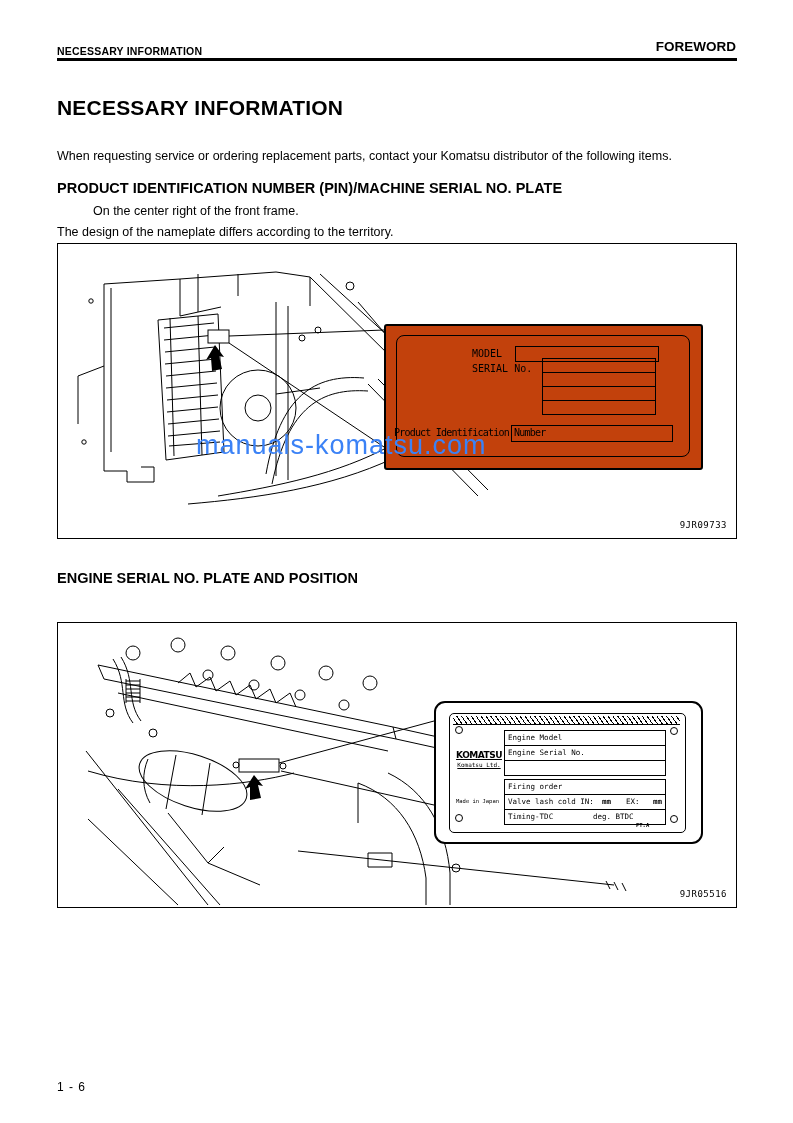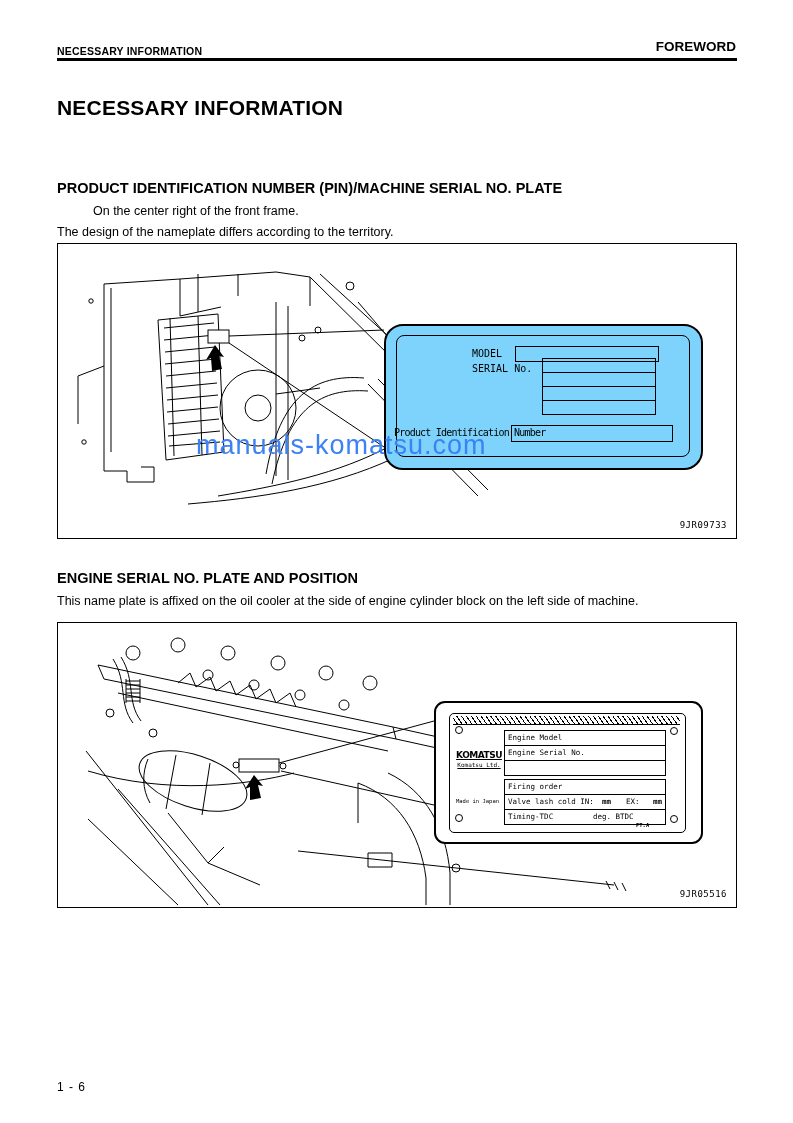--- a/index.html
+++ b/index.html
@@ -24,21 +24,21 @@
 
   .figure{border:1px solid #000;background:#fff;}
   .fig-pin{left:57px;top:243px;width:678px;height:294px;}
   .fig-eng{left:57px;top:622px;width:678px;height:284px;}
   .art{position:absolute;left:0;top:0;z-index:1;}
   .fig-code{position:absolute;right:9px;bottom:8px;z-index:2;
             font-family:"DejaVu Sans Mono",monospace;font-size:9px;letter-spacing:.5px;padding-left:14px;}
 
   
   .plate1{position:absolute;left:326px;top:80px;width:315px;height:142px;z-index:2;
-          border:2px solid #000;border-radius:19px;background:#7dd3fc;}
+          border:2px solid #000;border-radius:3px;background:#c2410c;}
   .plate1-inner{position:absolute;left:10px;top:9px;width:292px;height:120px;
           border:1px solid #000;border-radius:8px;}
   .p1txt{position:absolute;font-family:"DejaVu Sans Mono",monospace;font-size:10px;line-height:12px;}
   .p1-model-label{left:86px;top:22px;}
   .p1-model-box{position:absolute;left:129px;top:20px;width:142px;height:14px;border:1px solid #000;}
   .p1-serial-label{left:86px;top:37px;}
   .p1-serial-stack{position:absolute;left:156px;top:33px;width:114px;}
   .p1-serial-row{height:13px;border:1px solid #000;margin-top:-1px;}
   .p1-pin-label{left:8px;top:101px;font-size:10px;letter-spacing:-.8px;}
   .p1-pin-box{position:absolute;left:125px;top:99px;width:160px;height:15px;border:1px solid #000;}
@@ -77,20 +77,21 @@
 </head>
 <body>
 
 <div class="page">
 
   <div class="abs hdr-left">NECESSARY INFORMATION</div>
   <div class="abs hdr-right">FOREWORD</div>
   <div class="abs hdr-rule"></div>
 
   <div class="abs h1">NECESSARY INFORMATION</div>
+  <div class="abs body-text intro">When requesting service or ordering replacement parts, contact your Komatsu distributor of the following items.</div>
 
   <div class="abs h2 h2-pin">PRODUCT IDENTIFICATION NUMBER (PIN)/MACHINE SERIAL NO. PLATE</div>
   <div class="abs body-text pin-l1">On the center right of the front frame.</div>
   <div class="abs body-text pin-l2">The design of the nameplate differs according to the territory.</div>
 
   <div class="abs figure fig-pin">
     <svg class="art" width="678" height="294" viewBox="0 0 678 294">
       <g stroke="#000" fill="none" stroke-width="1">
 
         <path d="M46,40 L46,212 M53,44 L53,208 M46,40 L122,35"></path>
@@ -145,21 +146,20 @@
       </div>
       <div class="p1txt p1-pin-label">Product Identification Number</div>
       <div class="p1-pin-box"></div>
     </div>
 
     <div class="watermark">manuals-komatsu.com</div>
     <div class="fig-code">9JR09733</div>
   </div>
 
   <div class="abs h2 h2-eng">ENGINE SERIAL NO. PLATE AND POSITION</div>
-  <div class="abs body-text eng-l1">This name plate is affixed on the oil cooler at the side of engine cylinder block on the left side of machine.</div>
 
   <div class="abs figure fig-eng">
     <svg class="art" width="678" height="284" viewBox="0 0 678 284">
       <g stroke="#000" fill="none" stroke-width="1">
 
         <path d="M40,42 L335,104 M46,56 L338,116 M40,42 L46,56 M335,104 L338,116"></path>
         <path d="M335,104 L434,126 M338,116 L438,138"></path>
         <path d="M60,70 L330,128"></path>
 
         <path d="M120,60 L132,50 L138,64 L152,54 L158,68 L172,58 L178,72 L192,62 L198,76 L212,66 L218,80 L232,70 L238,84"></path>

